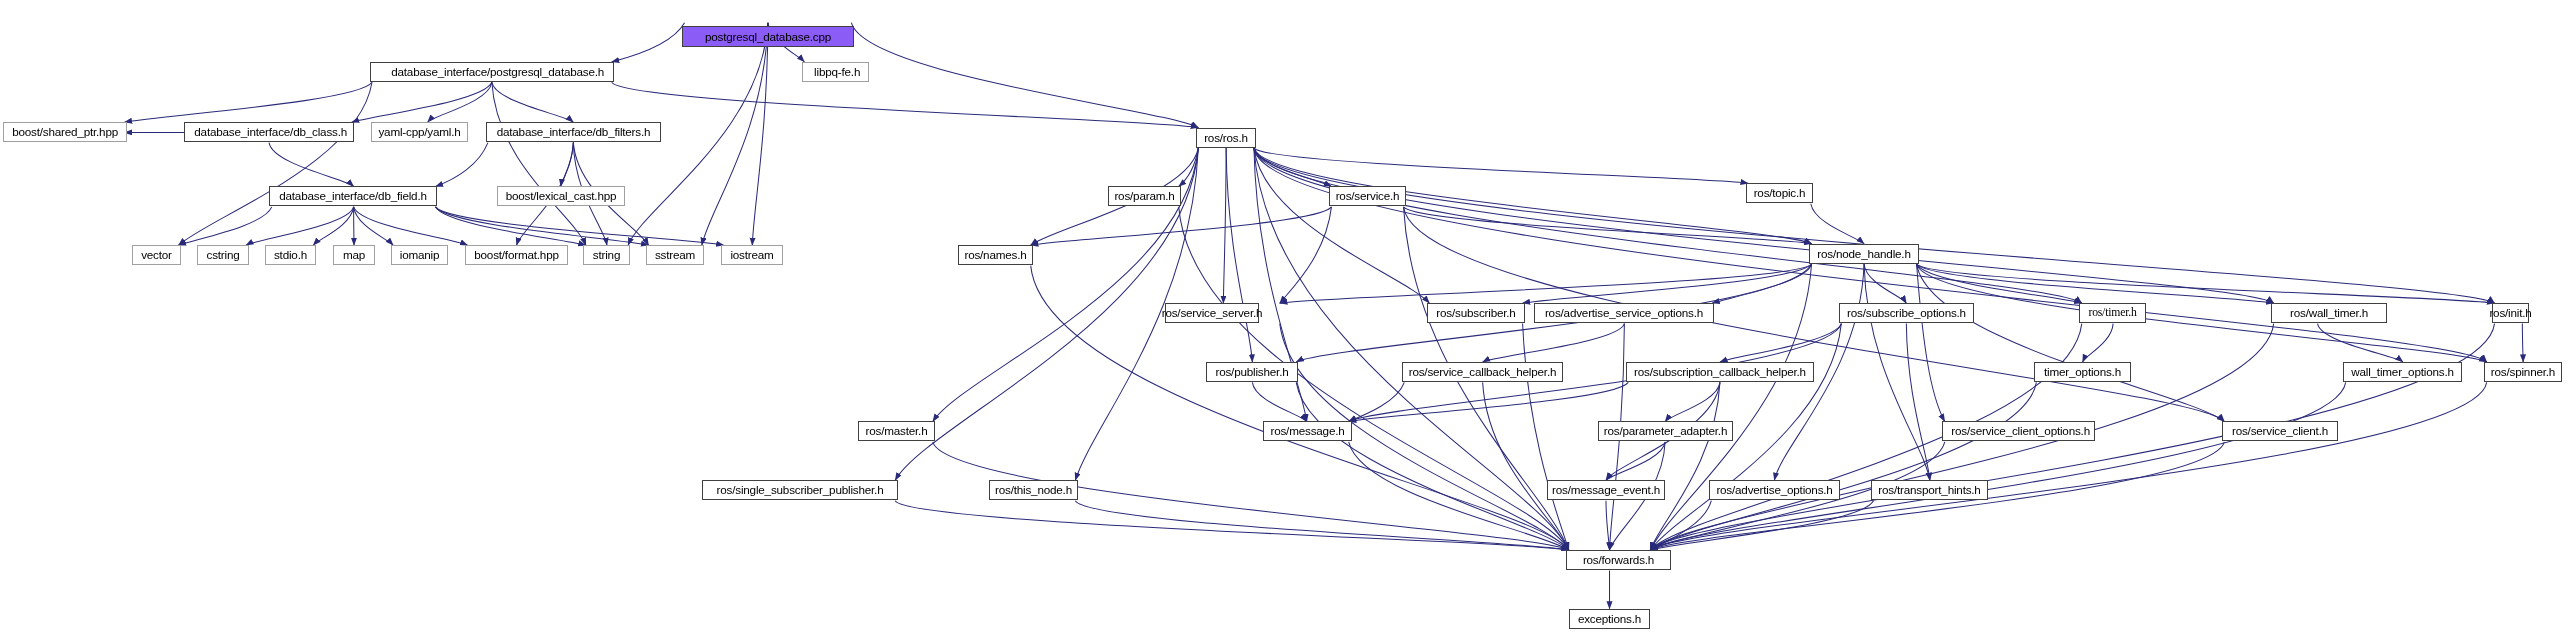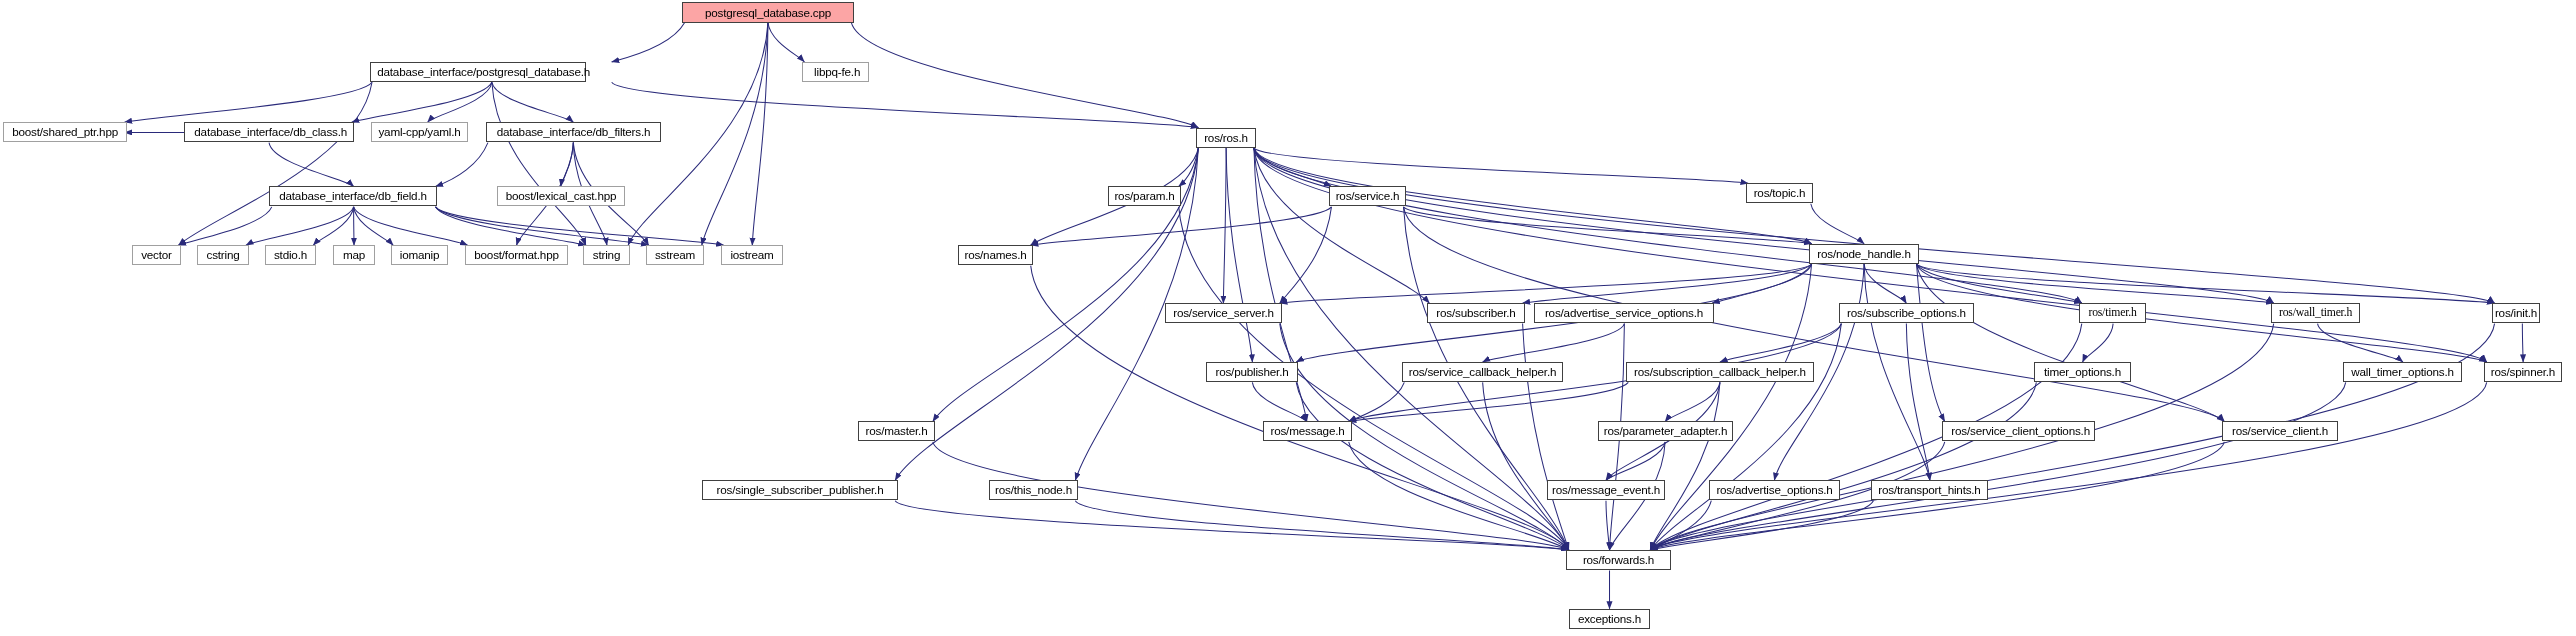--- a/index.html
+++ b/index.html
@@ -35,22 +35,23 @@
     font-size: 11.7px;
     line-height: 1;
     letter-spacing: -0.2px;
     height: 20.4px;
     padding: 0 4.7px;
   }
   .node.strong {
     border: 1.3px solid #404040;
   }
   .node.root {
-    background: #fca5a5;
+    background: #8b5cf6;
     border: 1.3px solid #404040;
+    margin-top: 24px;
   }
 </style>
 </head>
 <body>
 
 <div id="graph-root">
   <svg id="edges" viewBox="0 0 3289 813" preserveAspectRatio="none">
     <defs>
       <marker id="arrow" markerWidth="9" markerHeight="9" refX="7.5" refY="3" orient="auto" markerUnits="strokeWidth">
         <path d="M0,0 L0,6 L8,3 z" fill="#2a2a7a"></path>
@@ -159,21 +160,21 @@
         <path d="M1143,639 C1160.5,670.5 1961,690.975 2003,702" fill="none" stroke="#2a2a7a" stroke-width="1.3" marker-end="url(#arrow)"></path>
         <path d="M1373,639 C1390.5,670.5 1961,690.975 2003,702" fill="none" stroke="#2a2a7a" stroke-width="1.3" marker-end="url(#arrow)"></path>
         <path d="M2050.5,639 C2050.68,670.5 2054.568,690.975 2055,702" fill="none" stroke="#2a2a7a" stroke-width="1.3" marker-end="url(#arrow)"></path>
         <path d="M2185,639 C2176.58,670.5 2127.208,690.975 2107,702" fill="none" stroke="#2a2a7a" stroke-width="1.3" marker-end="url(#arrow)"></path>
         <path d="M2392,639 C2375.64,670.5 2146.264,690.975 2107,702" fill="none" stroke="#2a2a7a" stroke-width="1.3" marker-end="url(#arrow)"></path>
         <path d="M2055,728 C2055,752.5 2055,768.425 2055,777" fill="none" stroke="#2a2a7a" stroke-width="1.3" marker-end="url(#arrow)"></path>
       </g>
   </svg>
   <div id="node-layer">
       <div class="node root" style="left: 682px; top: 2.3px; width: 172px;">postgresql_database.cpp</div>
-      <div class="node strong" style="left: 370px; top: 62px; width: 216px; padding-left: 16px;">database_interface/postgresql_database.h</div>
+      <div class="node strong" style="left: 370px; top: 62px; width: 244px; padding-left: 16px;">database_interface/postgresql_database.h</div>
       <div class="node " style="left: 802px; top: 62px; width: 67px; padding-left: 8px;">libpq-fe.h</div>
       <div class="node " style="left: 3.1px; top: 122px; width: 124px;">boost/shared_ptr.hpp</div>
       <div class="node strong" style="left: 184px; top: 122px; width: 170px; padding-left: 8px;">database_interface/db_class.h</div>
       <div class="node " style="left: 371px; top: 122px; width: 97px;">yaml-cpp/yaml.h</div>
       <div class="node strong" style="left: 486px; top: 122px; width: 175px;">database_interface/db_filters.h</div>
       <div class="node strong" style="left: 269px; top: 186px; width: 168px;">database_interface/db_field.h</div>
       <div class="node " style="left: 497px; top: 186px; width: 128px;">boost/lexical_cast.hpp</div>
       <div class="node " style="left: 132px; top: 245px; width: 49px;">vector</div>
       <div class="node " style="left: 197px; top: 245px; width: 52px;">cstring</div>
       <div class="node " style="left: 265px; top: 245px; width: 51px;">stdio.h</div>
@@ -182,27 +183,27 @@
       <div class="node " style="left: 465px; top: 245px; width: 103px;">boost/format.hpp</div>
       <div class="node " style="left: 583px; top: 245px; width: 47px;">string</div>
       <div class="node " style="left: 646px; top: 245px; width: 58px;">sstream</div>
       <div class="node " style="left: 721px; top: 245px; width: 62px;">iostream</div>
       <div class="node strong" style="left: 1196px; top: 128px; width: 60px;">ros/ros.h</div>
       <div class="node strong" style="left: 1108px; top: 186px; width: 73px;">ros/param.h</div>
       <div class="node strong" style="left: 1329px; top: 186px; width: 77px;">ros/service.h</div>
       <div class="node strong" style="left: 1746px; top: 183px; width: 67px;">ros/topic.h</div>
       <div class="node strong" style="left: 958px; top: 245px; width: 75px;">ros/names.h</div>
       <div class="node strong" style="left: 1809px; top: 244px; width: 110px;">ros/node_handle.h</div>
-      <div class="node strong" style="left: 1165px; top: 303px; width: 117px;">ros/service_server.h</div>
+      <div class="node strong" style="left: 1165px; top: 303px; width: 94px;">ros/service_server.h</div>
       <div class="node strong" style="left: 1427px; top: 303px; width: 98px;">ros/subscriber.h</div>
       <div class="node strong" style="left: 1534px; top: 303px; width: 180px;">ros/advertise_service_options.h</div>
       <div class="node strong" style="left: 1839px; top: 303px; width: 135px;">ros/subscribe_options.h</div>
       <div class="node strong" style="left: 2079px; top: 303px; width: 67px; font-family: Liberation Serif, serif;">ros/timer.h</div>
-      <div class="node strong" style="left: 2271px; top: 303px; width: 89px; font-family: Liberation Serif, serif;">ros/wall_timer.h</div>
-      <div class="node strong" style="left: 2492px; top: 303px; width: 48px;">ros/init.h</div>
+      <div class="node strong" style="left: 2271px; top: 303px; width: 116px;">ros/wall_timer.h</div>
+      <div class="node strong" style="left: 2492px; top: 303px; width: 37px;">ros/init.h</div>
       <div class="node strong" style="left: 1206px; top: 362px; width: 92px;">ros/publisher.h</div>
       <div class="node strong" style="left: 1402px; top: 362px; width: 161px;">ros/service_callback_helper.h</div>
       <div class="node strong" style="left: 1626px; top: 362px; width: 188px;">ros/subscription_callback_helper.h</div>
       <div class="node strong" style="left: 2034px; top: 362px; width: 97px;">timer_options.h</div>
       <div class="node strong" style="left: 2343px; top: 362px; width: 119px;">wall_timer_options.h</div>
       <div class="node strong" style="left: 2484px; top: 362px; width: 78px;">ros/spinner.h</div>
       <div class="node strong" style="left: 858px; top: 421px; width: 77px;">ros/master.h</div>
       <div class="node strong" style="left: 1263px; top: 421px; width: 89px;">ros/message.h</div>
       <div class="node strong" style="left: 1598px; top: 421px; width: 135px;">ros/parameter_adapter.h</div>
       <div class="node strong" style="left: 1942px; top: 421px; width: 153px; padding-left: 9px;">ros/service_client_options.h</div>

